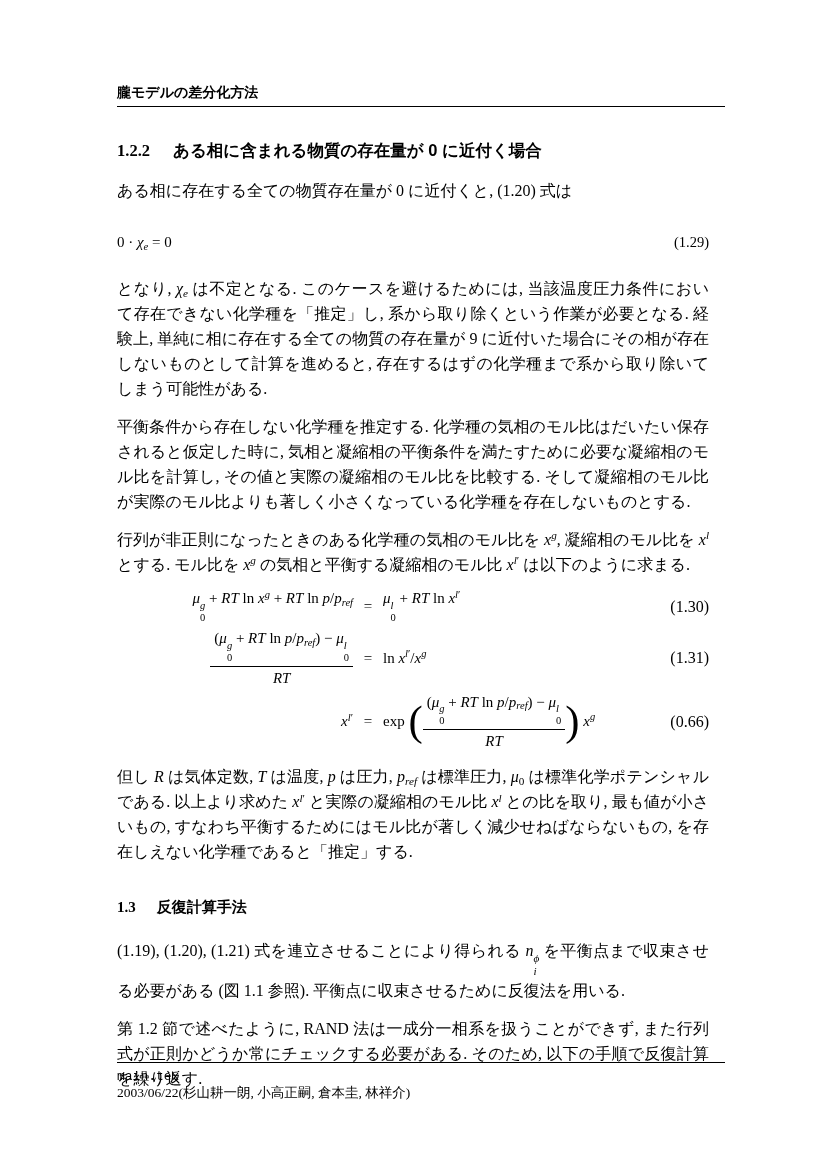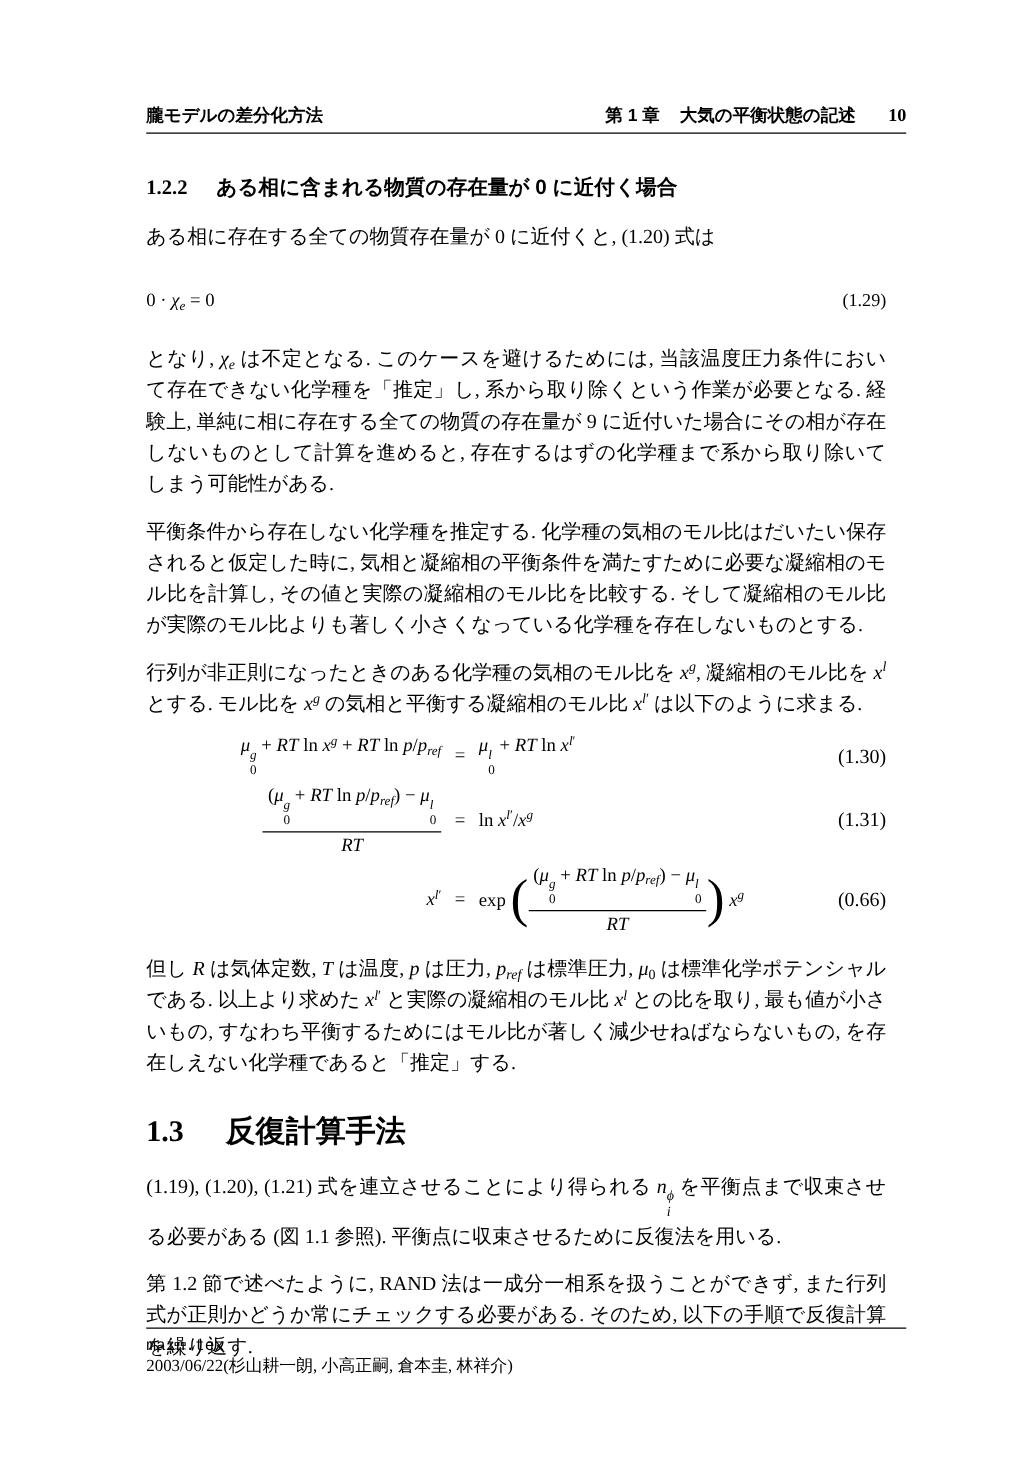--- a/index.html
+++ b/index.html
@@ -23,21 +23,21 @@
   .header .chtitle{margin-right:26px;}
   .header .pageno{font-family:"Liberation Serif","DejaVu Serif",serif;font-size:14.5px;}
 
   
   .main{position:absolute;left:117px;top:139px;width:592px;}
 
   h2.subsection{
     margin:0 0 16px 0;font-size:16.5px;line-height:22px;
   }
   h1.section{
-    margin:30px 0 18px 0;font-size:24px;line-height:26px;
+    margin:30px 0 18px 0;font-size:15px;line-height:26px;
   }
   .secnum{font-family:"Liberation Serif","DejaVu Serif",serif;font-weight:bold;margin-right:1.15em;}
   .sectitle{font-family:"Liberation Sans","DejaVu Sans",sans-serif;font-weight:bold;}
 
   p.body{
     margin:13px 0;font-size:16px;line-height:25px;
     text-align:justify;
   }
 
   
@@ -83,25 +83,20 @@
   }
   .footer .fname{font-family:"Liberation Mono","DejaVu Sans Mono",monospace;font-size:13px;}
 </style>
 </head>
 <body>
 
 <div class="page">
 
   <div class="header">
     <span class="left">朧モデルの差分化方法</span>
-    <span class="right">
-      <span class="chapter">第 1 章</span>
-      <span class="chtitle">大気の平衡状態の記述</span>
-      <span class="pageno">10</span>
-    </span>
   </div>
 
   <div class="main">
 
     <h2 class="subsection">
       <span class="secnum">1.2.2</span>
       <span class="sectitle">ある相に含まれる物質の存在量が 0 に近付く場合</span>
     </h2>
 
     <p class="body"><span class="mt">ある相に存在する全ての物質存在量が 0 に近付くと, (1.20) 式は</span></p>

